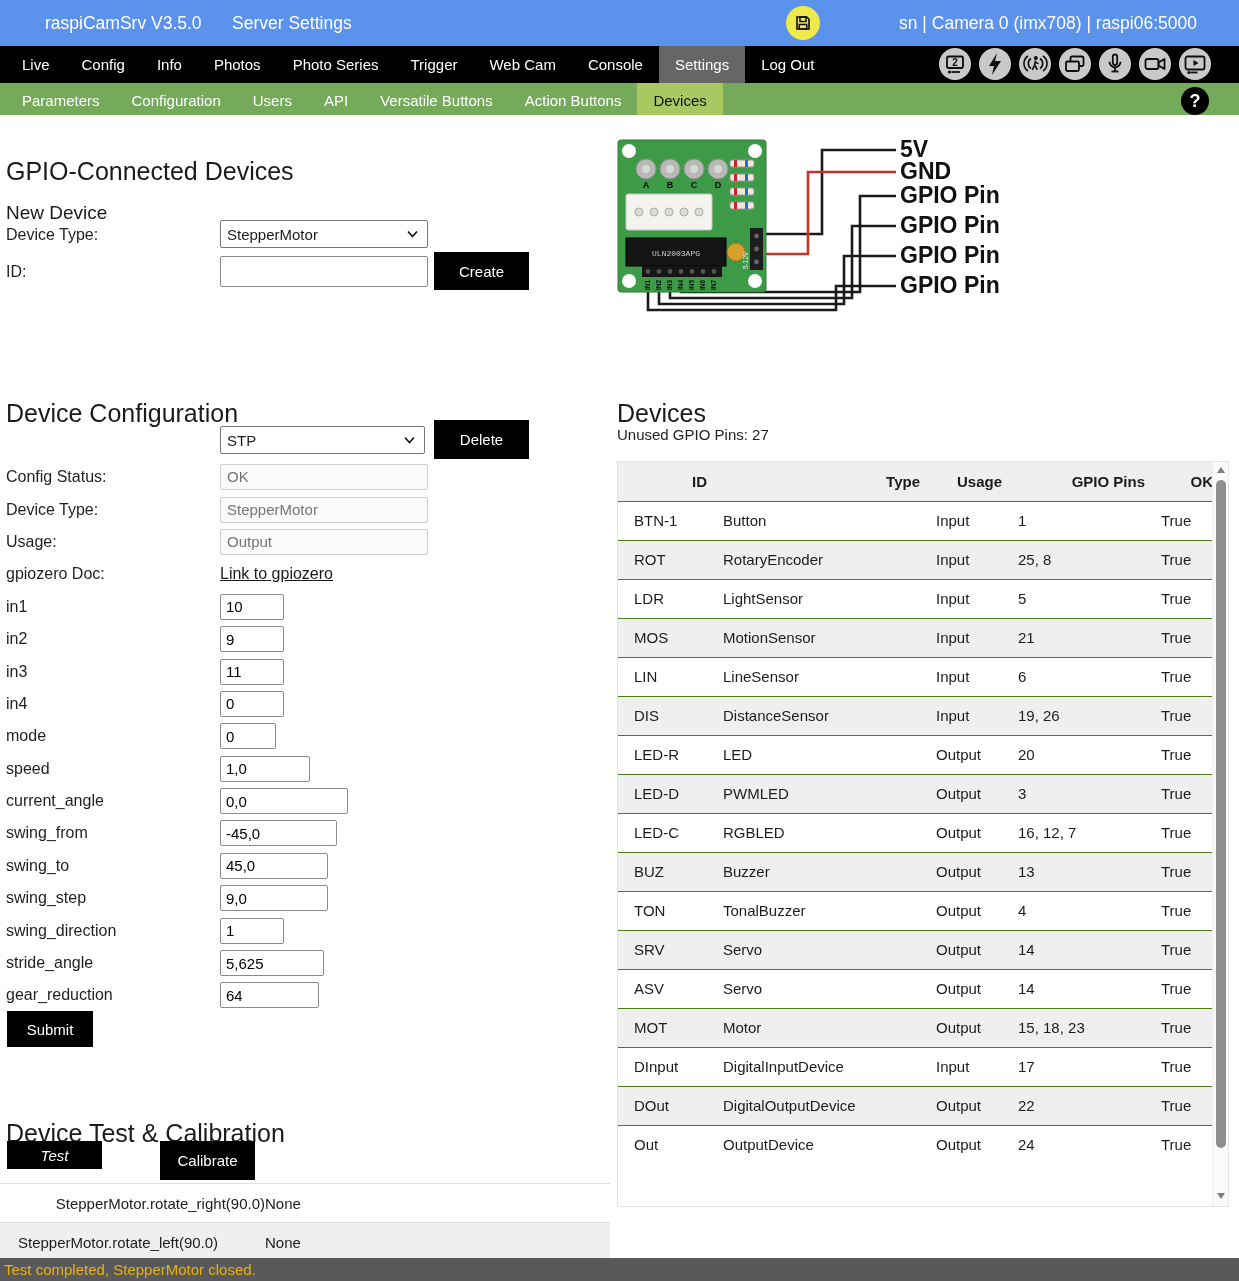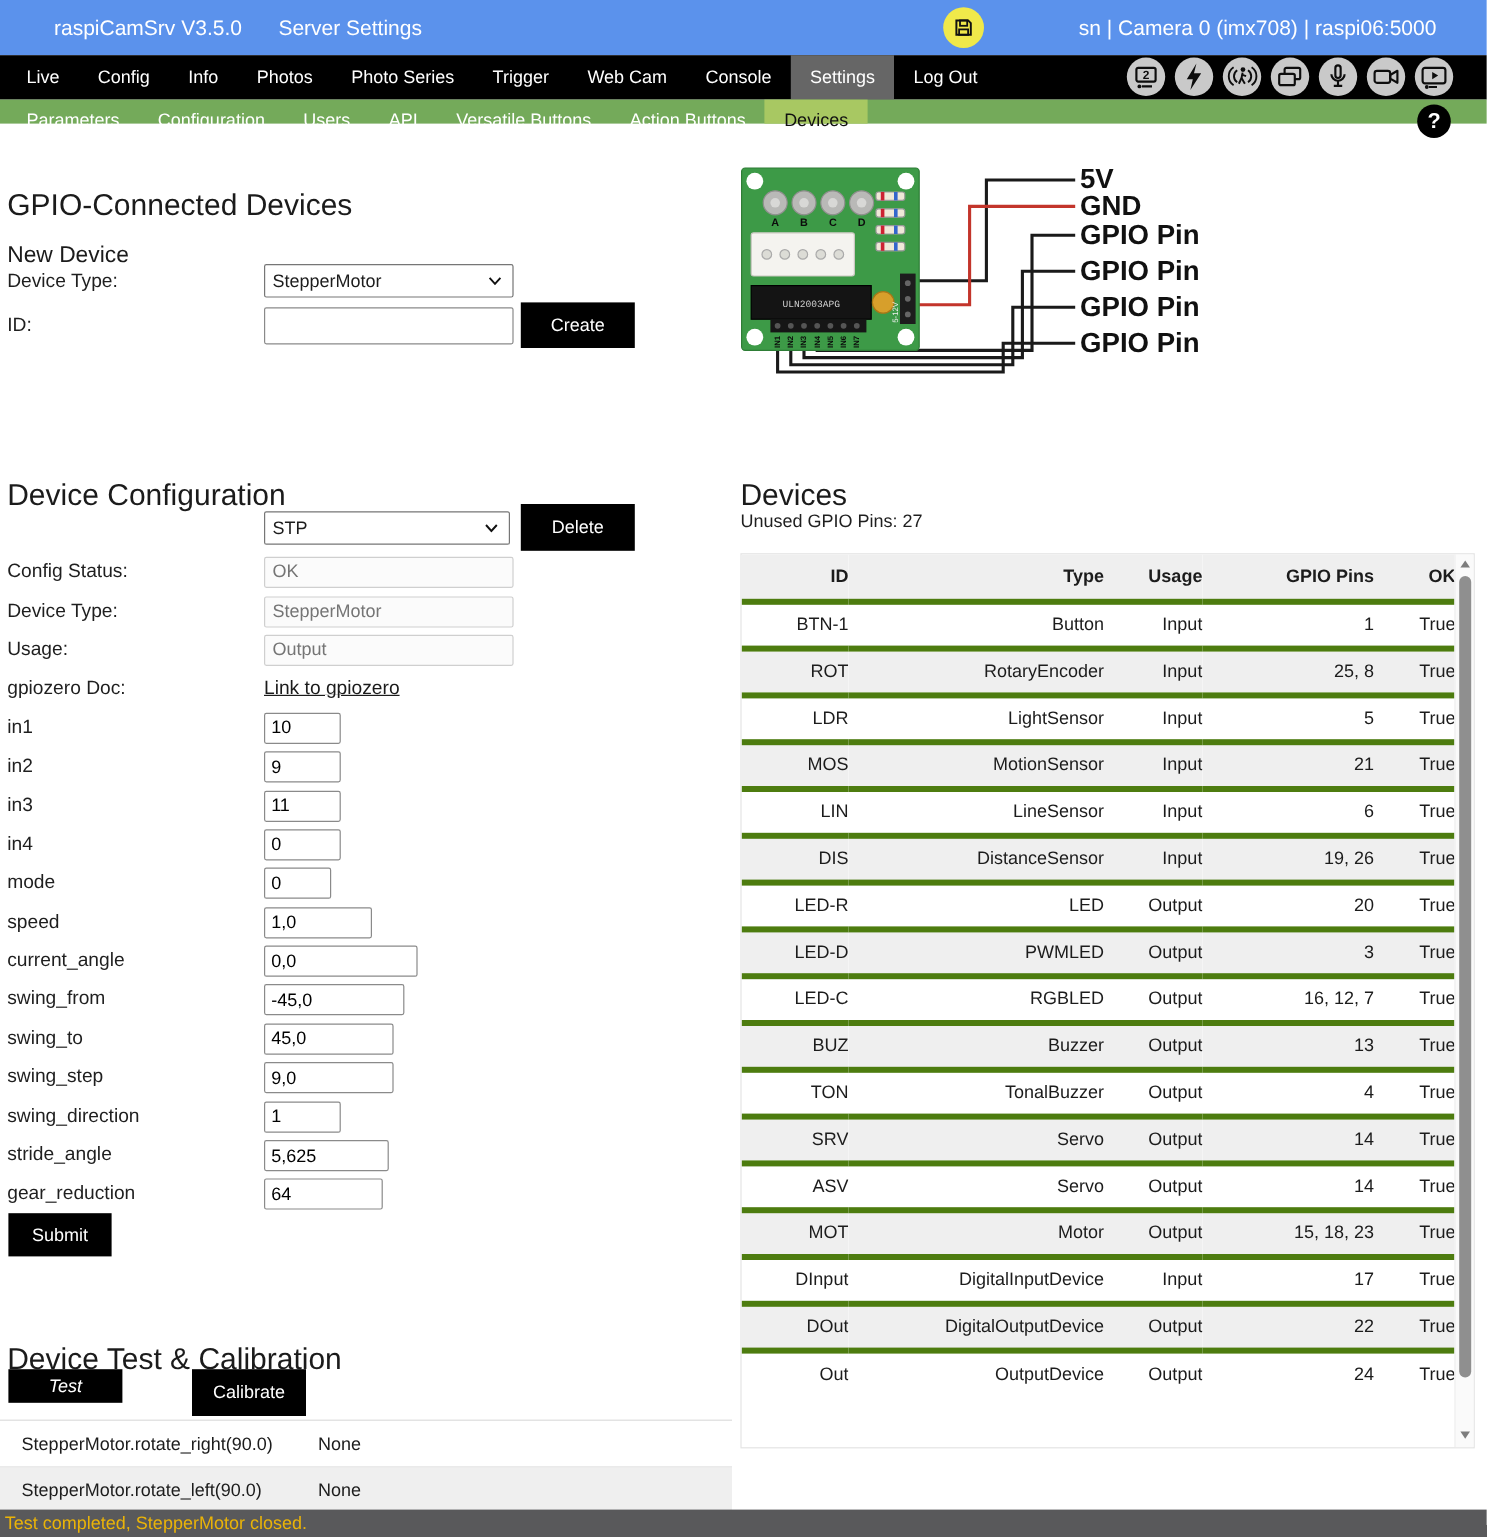--- a/index.html
+++ b/index.html
@@ -19,21 +19,21 @@
   #save-badge{position:absolute;left:786px;top:6px;width:34px;height:34px;border-radius:50%;
     background:var(--save-icon-bg);display:flex;align-items:center;justify-content:center;}
   #titlebar .session{position:absolute;right:42px;top:0;line-height:46px;color:#fff;font-size:17.5px;}
   
   #navbar{position:absolute;left:0;top:46px;width:1239px;height:37px;background:#000;display:flex;padding-left:6px;}
   .nav-item{color:#fff;font-size:15px;line-height:37px;padding:0 16px;cursor:pointer;white-space:nowrap;}
   .nav-item.active{background:var(--nav-active);}
   #nav-icons{position:absolute;right:28px;top:2px;display:flex;gap:8px;}
   .nav-ico{width:32px;height:32px;border-radius:50%;background:#c9c9c9;display:flex;align-items:center;justify-content:center;cursor:pointer;}
   
-  #subnav{position:absolute;left:0;top:83px;width:1239px;height:20px;background:var(--subnav);display:flex;padding-left:6px;}
+  #subnav{position:absolute;left:0;top:83px;width:1239px;height:32px;background:var(--subnav);display:flex;padding-left:6px;}
   .subnav-item{color:#fff;font-size:15px;line-height:36px;padding:0 16px;cursor:pointer;white-space:nowrap;}
   .subnav-item.active{background:var(--subnav-active);color:#111;}
   #help-badge{position:absolute;right:30px;top:4px;width:28px;height:28px;border-radius:50%;background:#000;
     color:#fff;font-size:18px;font-weight:700;display:flex;align-items:center;justify-content:center;cursor:pointer;}
   
   .h2{position:absolute;font-size:25px;font-weight:400;color:#1b1b1b;}
   .h3{position:absolute;font-size:19px;font-weight:400;color:#1b1b1b;}
   .lbl{position:absolute;font-size:16px;color:#1f1f1f;}
   
   .select{position:absolute;height:28px;border:1px solid #767676;border-radius:2px;background:#fff;
@@ -51,34 +51,34 @@
   
   #config-rows{position:absolute;left:6px;top:461px;width:600px;}
   .cfg-row{height:32.4px;display:flex;align-items:center;}
   .cfg-label{width:214px;font-size:16px;color:#1f1f1f;flex:0 0 214px;}
   
   #unused-pins{position:absolute;left:617px;top:426px;font-size:15px;color:#1f1f1f;}
   #devices-box{position:absolute;left:617px;top:461px;width:612px;height:746px;border:1px solid #e4e4e4;background:#fff;overflow:hidden;}
   #dev-table{border-collapse:collapse;width:595px;font-size:15px;table-layout:fixed;}
   #dev-table th{text-align:right;font-weight:700;background:#efefef;}
   #dev-table th,#dev-table td{height:39px;padding:0 0 0 16px;overflow:hidden;white-space:nowrap;}
-  #dev-table tbody tr{border-top:5px solid #4d7c0f;text-align:right;}
+  #dev-table tbody tr{border-top:1px solid #4d7c0f;}
   #dev-table tbody tr:nth-child(even){background:#efefef;}
   .c-id{width:89px;} .c-type{width:213px;} .c-usage{width:82px;} .c-pins{width:143px;} .c-ok{width:68px;}
   
   .sb{position:absolute;top:0;right:0;width:16px;height:100%;background:#fafafa;border-left:1px solid #efefef;}
   .sb-up,.sb-down{position:absolute;left:0;width:16px;height:16px;display:flex;align-items:center;justify-content:center;cursor:pointer;}
   .sb-up{top:0;} .sb-down{bottom:2px;}
   .tri-up{width:0;height:0;border-left:4px solid transparent;border-right:4px solid transparent;border-bottom:6px solid #7d7d7d;}
   .tri-down{width:0;height:0;border-left:4px solid transparent;border-right:4px solid transparent;border-top:6px solid #7d7d7d;}
   .sb-thumb{position:absolute;left:3px;top:18px;width:10px;height:668px;background:#8f8f8f;border-radius:5px;cursor:pointer;}
   
   #test-rows{position:absolute;left:0;top:1183px;width:610px;font-size:15px;}
   .test-row{height:40px;display:flex;align-items:center;border-bottom:1px solid #ddd;}
-  .test-row:first-child{border-top:1px solid #ddd;}
+  .test-row:first-child{border-top:1px solid #ddd;text-align:right;}
   .test-row:nth-child(even){background:#efefef;}
   .test-action{flex:0 0 265px;padding-left:18px;}
   
   #statusbar{position:absolute;left:0;top:1258px;width:1239px;height:23px;background:var(--statusbar);
     color:#eab308;font-size:15px;line-height:23px;padding-left:4px;z-index:5;}
   
   #board-fig{position:absolute;left:612px;top:136px;}
 </style>
 </head>
 <body>

